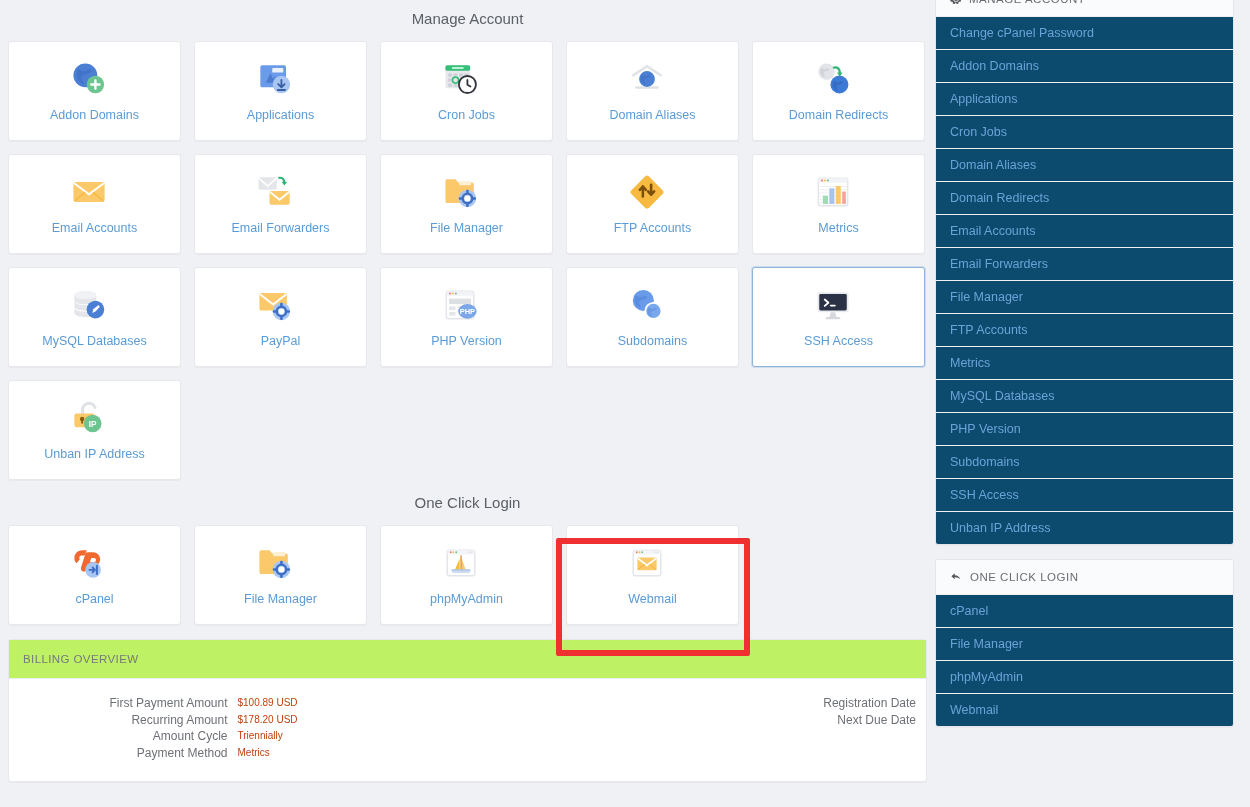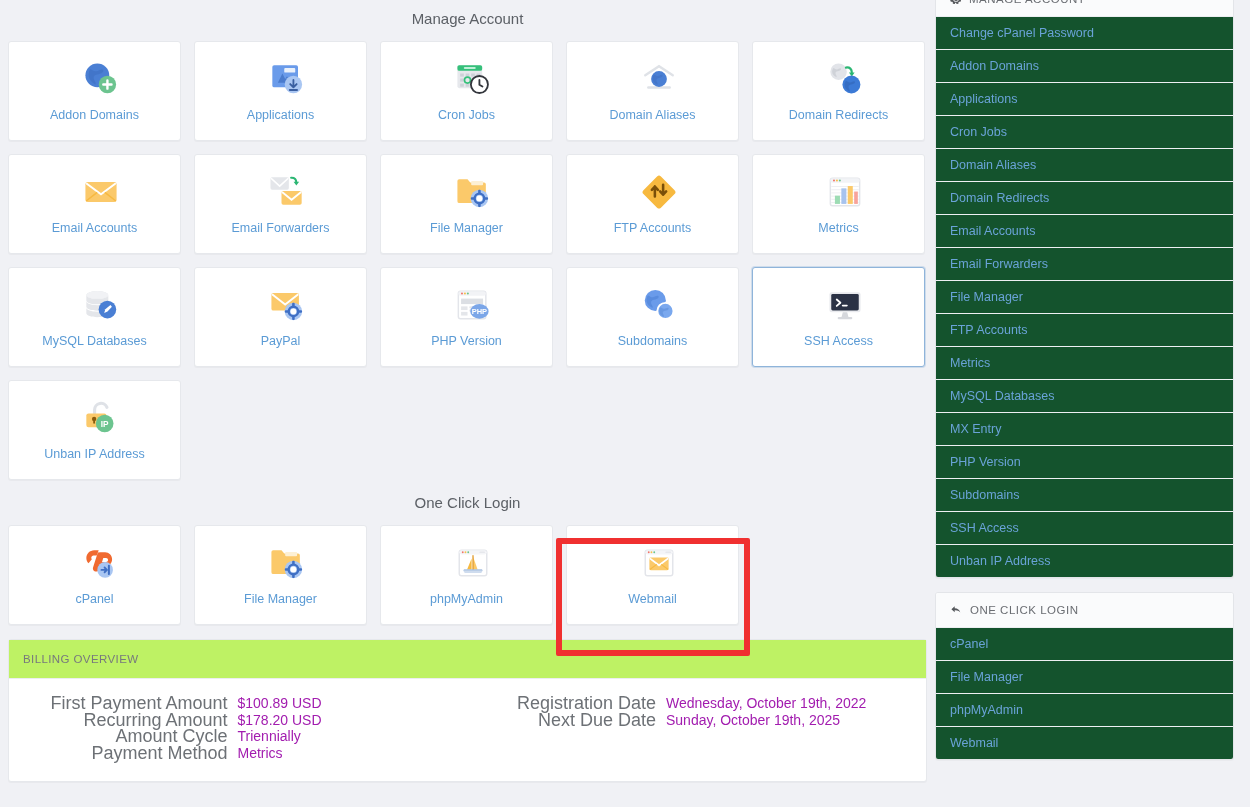--- a/index.html
+++ b/index.html
@@ -39,21 +39,21 @@
     align-items: center;
     justify-content: flex-start;
     padding-top: 11px;
     box-shadow: 0 1px 1px rgba(0,0,0,0.035);
     cursor: pointer;
     position: relative;
   }
   .tile.selected { border: 1px solid #8fb4da; box-shadow: 0 0 0 1px rgba(143,180,218,0.35); }
   .tile .icon-wrap {
     height: 52px; width: 56px;
-    display: flex; align-items: center; justify-content: flex-end;
+    display: flex; align-items: center; justify-content: flex-start;
   }
   .tile .tile-label {
     font-size: 12.5px;
     color: #5b9bd5;
     margin-top: 3px;
     text-align: center;
     line-height: 1.2;
   }
 
   .oneclick-grid { display: flex; flex-wrap: wrap; gap: 13px; }
@@ -83,30 +83,30 @@
     background: #bef264;
     border-bottom: 1px solid #eceef1;
   }
   .billing-body {
     display: flex;
     padding: 16px 0 20px 0;
   }
   .billing-col { display: flex; width: 50%; }
   .billing-col .labels {
     text-align: right;
-    font-size: 18px;
+    font-size: 12px;
     color: #6d7176;
     line-height: 16.5px;
     padding-right: 10px;
     flex: 1;
   }
   .billing-col .values {
     text-align: left;
-    font-size: 14px;
-    color: #a21caf;
+    font-size: 10px;
+    color: #c2410c;
     line-height: 16.5px;
     width: 260px;
   }
   .billing-col.left .labels { padding-left: 0; }
   .billing-col.left .values { width: 230px; }
   .billing-col.right .labels { padding-right: 10px; }
 
   
   .sidebar {
     width: 307px; flex: 0 0 307px;
@@ -131,21 +131,21 @@
     align-items: center;
     gap: 7px;
   }
   .side-head .sh-icon { font-size: 11px; color: #55585c; line-height: 1; }
   .side-item {
     padding: 9px 14px;
     font-size: 12.5px;
     color: #6aa3d8;
     border-bottom: 1px solid #eef0f3;
     cursor: pointer;
-    background: #14532d;
+    background: #0c4a6e;
   }
   .side-item:last-child { border-bottom: none; }
 
   
   .side-panel.clipped { margin-top: -19px; }
 
   
   svg { display: block; }
 </style>
 </head>
@@ -476,24 +476,20 @@
               <div>$100.89 USD</div>
               <div>$178.20 USD</div>
               <div>Triennially</div>
               <div>Metrics</div>
             </div>
         </div>
         <div class="billing-col right">
           <div class="labels" id="br-labels">
               <div>Registration Date</div>
               <div>Next Due Date</div>
-            </div>
-          <div class="values" id="br-values">
-              <div>Wednesday, October 19th, 2022</div>
-              <div>Sunday, October 19th, 2025</div>
             </div>
         </div>
       </div>
     </div>
 
   </div>
 
   <div class="sidebar">
 
     <div class="side-panel clipped">
@@ -512,21 +508,20 @@
           <div class="side-item">Applications</div>
           <div class="side-item">Cron Jobs</div>
           <div class="side-item">Domain Aliases</div>
           <div class="side-item">Domain Redirects</div>
           <div class="side-item">Email Accounts</div>
           <div class="side-item">Email Forwarders</div>
           <div class="side-item">File Manager</div>
           <div class="side-item">FTP Accounts</div>
           <div class="side-item">Metrics</div>
           <div class="side-item">MySQL Databases</div>
-          <div class="side-item">MX Entry</div>
           <div class="side-item">PHP Version</div>
           <div class="side-item">Subdomains</div>
           <div class="side-item">SSH Access</div>
           <div class="side-item">Unban IP Address</div>
         </div>
     </div>
 
     <div class="side-panel">
       <div class="side-head">
         <span class="sh-icon">

